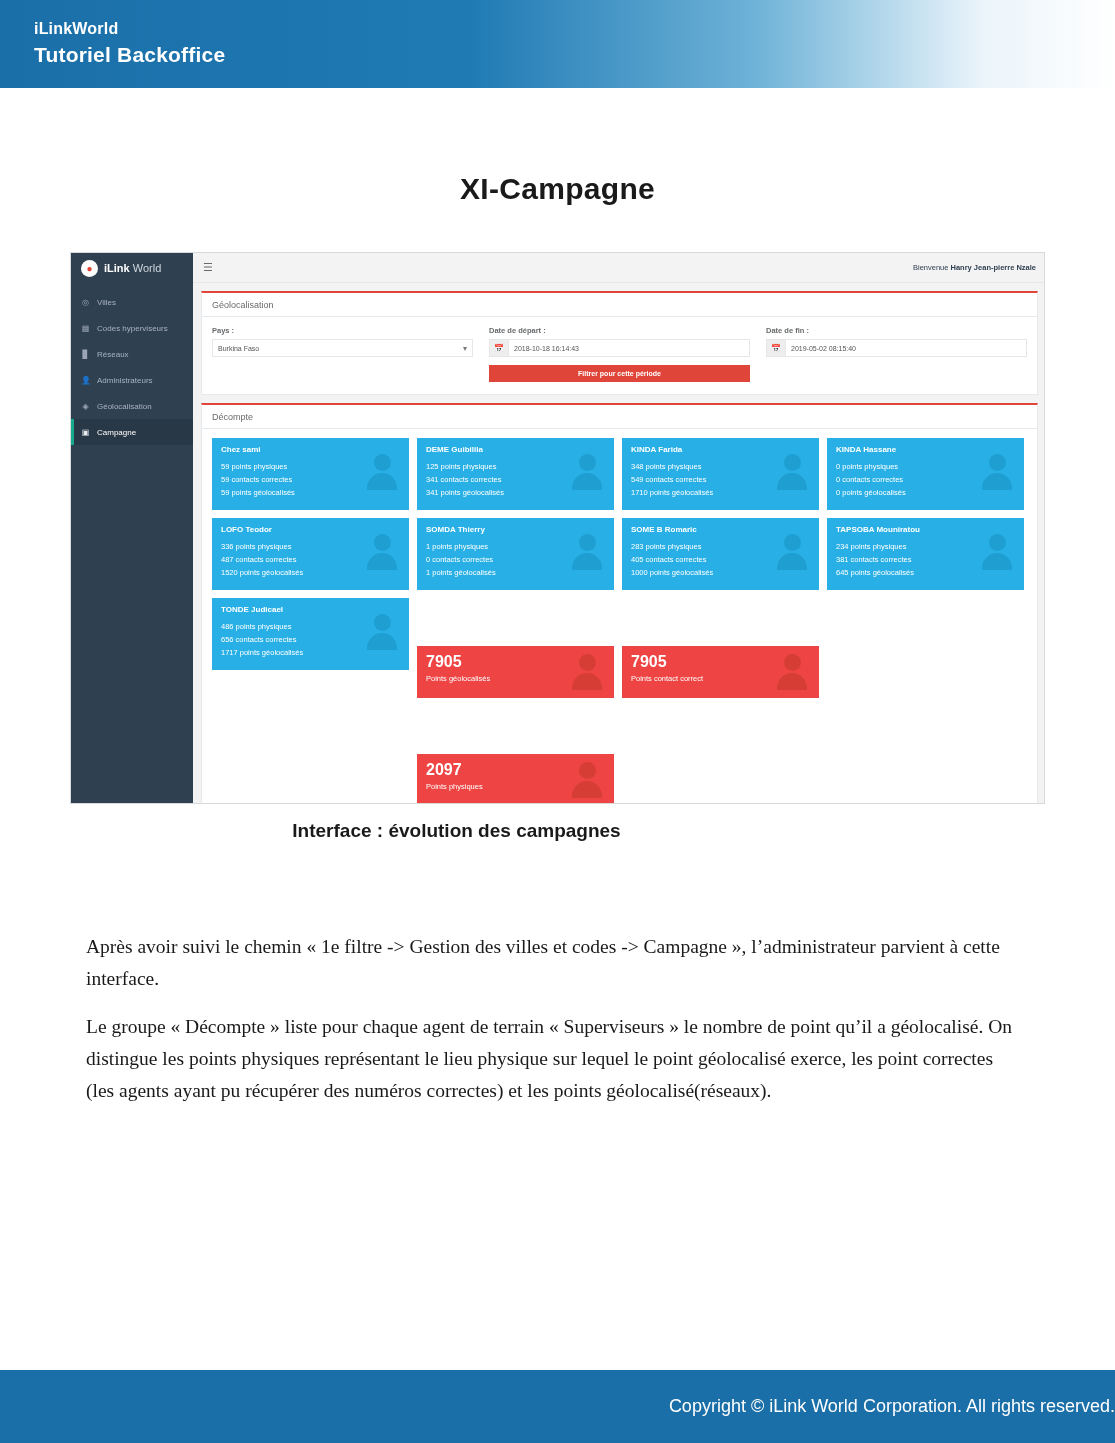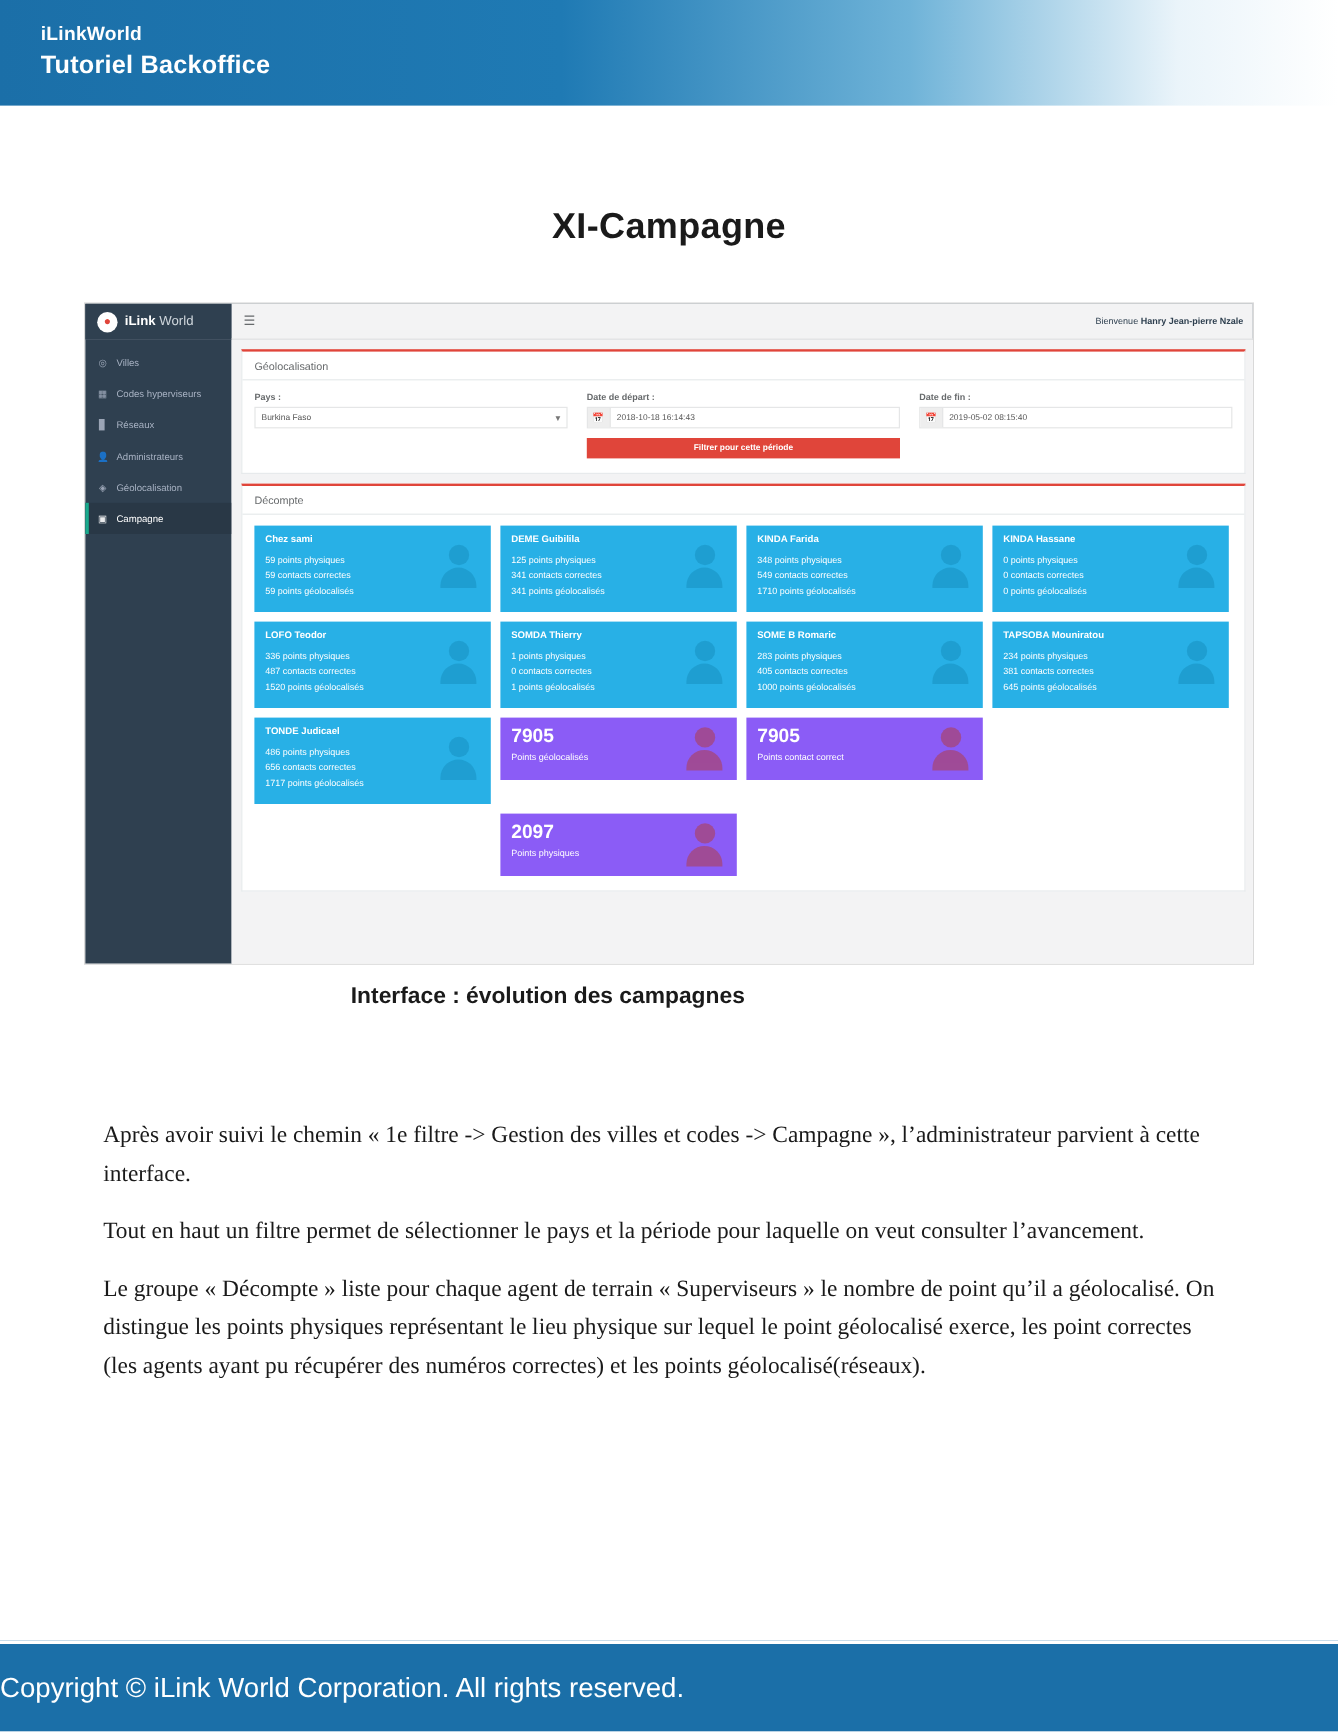--- a/index.html
+++ b/index.html
@@ -154,21 +154,21 @@
     display: flex; flex-wrap: wrap; gap: 8px;
   }
   .card {
     width: 197px; height: 72px;
     background: #28b0e6;
     color: #ffffff;
     position: relative;
     padding: 7px 9px;
     overflow: hidden;
   }
-  .card.red { background: #8b5cf6; }
+  .card.red { background: #ef4444; margin-top: 48px; }
   .card .cname { font-size: 8px; font-weight: bold; margin-bottom: 6px; }
   .card .cline { font-size: 7.5px; line-height: 13px; }
   .card .bignum { font-size: 16px; font-weight: bold; line-height: 18px; margin-bottom: 3px; }
   .card .biglabel { font-size: 7.5px; }
   .card .avatar {
     position: absolute; right: 10px; top: 16px;
     width: 34px; height: 38px; opacity: .35;
   }
   .card.red .avatar { opacity: .45; }
   .card .avatar .head {
@@ -197,22 +197,22 @@
   }
   .body-text p { margin: 16px; }
 
   
   .footer {
     position: absolute; left: 0; bottom: 0;
     width: 1115px; height: 76px;
     background: #1b6fa8;
     border-top: 3px solid #ffffff;
     color: #ffffff;
-    display: flex; align-items: center; justify-content: flex-start;
-    font-size: 23px;
+    display: flex; align-items: center; justify-content: flex-end;
+    font-size: 18px;
   }
 </style>
 </head>
 <body>
 
 <div class="page-header">
   <div class="line1">iLinkWorld</div>
   <div class="line2">Tutoriel Backoffice</div>
 </div>
 
@@ -427,19 +427,18 @@
       </div>
     </div>
 
   </div>
 </div>
 
 <div class="caption">Interface : évolution des campagnes</div>
 
 <div class="body-text">
   <p>Après avoir suivi le chemin « 1e filtre -&gt; Gestion des villes et codes -&gt; Campagne », l’administrateur parvient à cette interface.</p>
-  <p>Tout en haut un filtre permet de sélectionner le pays et la période pour laquelle on veut consulter l’avancement.</p>
   <p>Le groupe « Décompte » liste pour chaque agent de terrain « Superviseurs » le nombre de point qu’il a géolocalisé. On distingue les points physiques représentant le lieu physique sur lequel le point géolocalisé exerce, les point correctes (les agents ayant pu récupérer des numéros correctes) et les points géolocalisé(réseaux).</p>
 </div>
 
 <div class="footer">
   <span>Copyright © iLink World Corporation. All rights reserved.</span>
 </div>
 
 </body></html>

